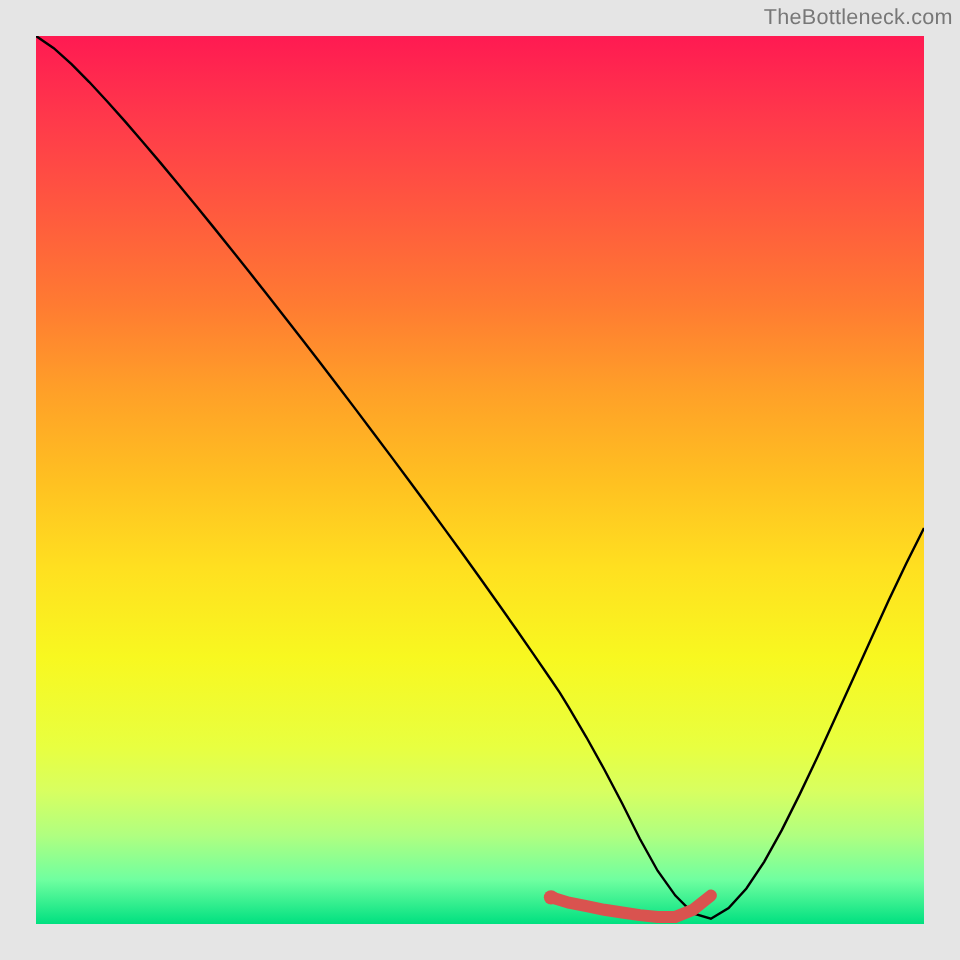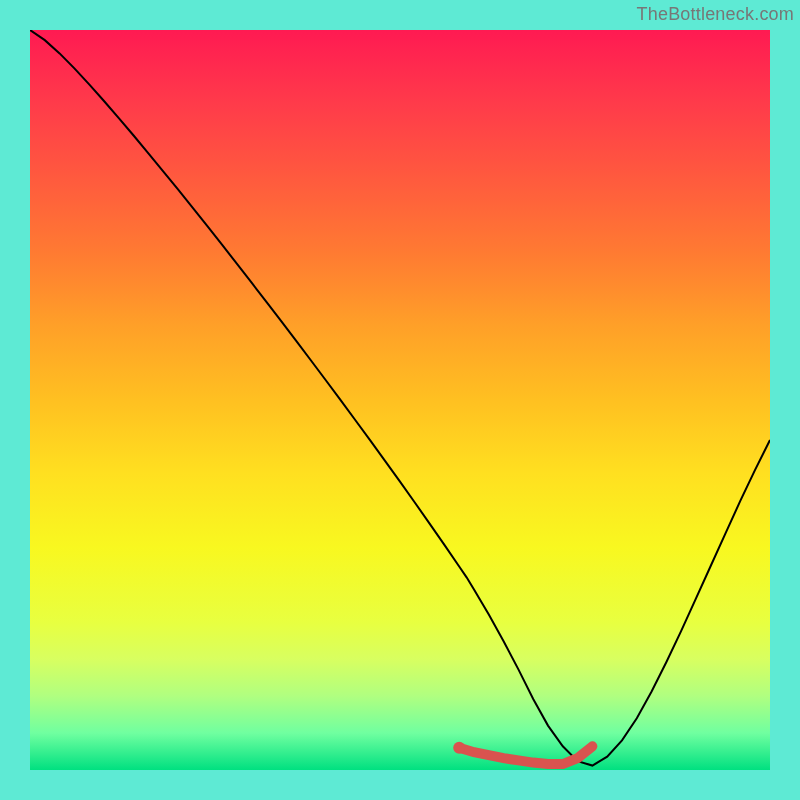--- a/index.html
+++ b/index.html
@@ -1,21 +1,21 @@
 <!DOCTYPE html>
 <html><head>
 <meta charset="utf-8">
 <style>
   * { margin: 0; padding: 0; box-sizing: border-box; }
   html, body { width: 800px; height: 800px; overflow: hidden; background: #000; }
   .container {
     width: 800px;
     height: 800px;
     position: relative;
-    background: #5eead4;
+    background: #e5e5e5;
   }
   .plot-area {
     position: absolute;
     left: 30px;
     top: 30px;
     width: 740px;
     height: 740px;
     background: linear-gradient(to bottom,
       #ff1a52 0%,
       #ff3b4a 10%,

